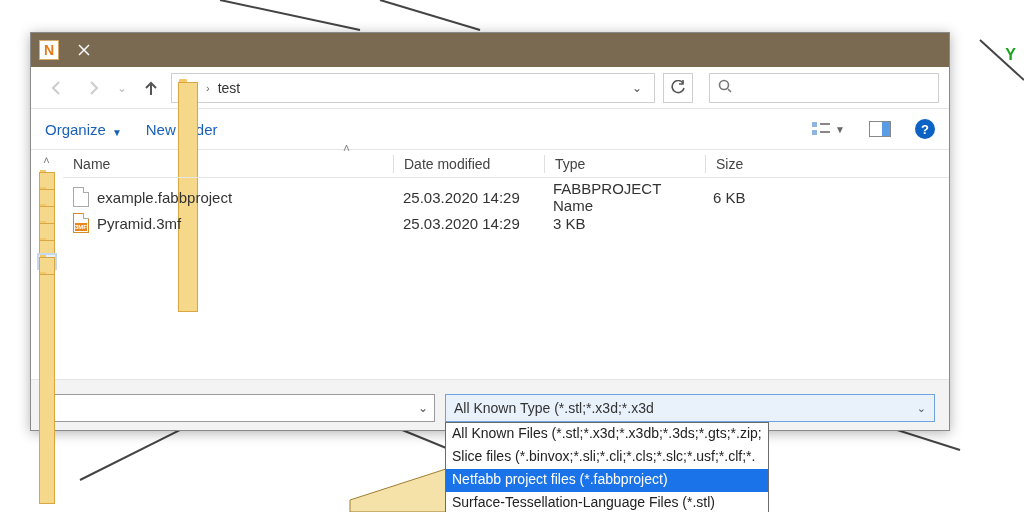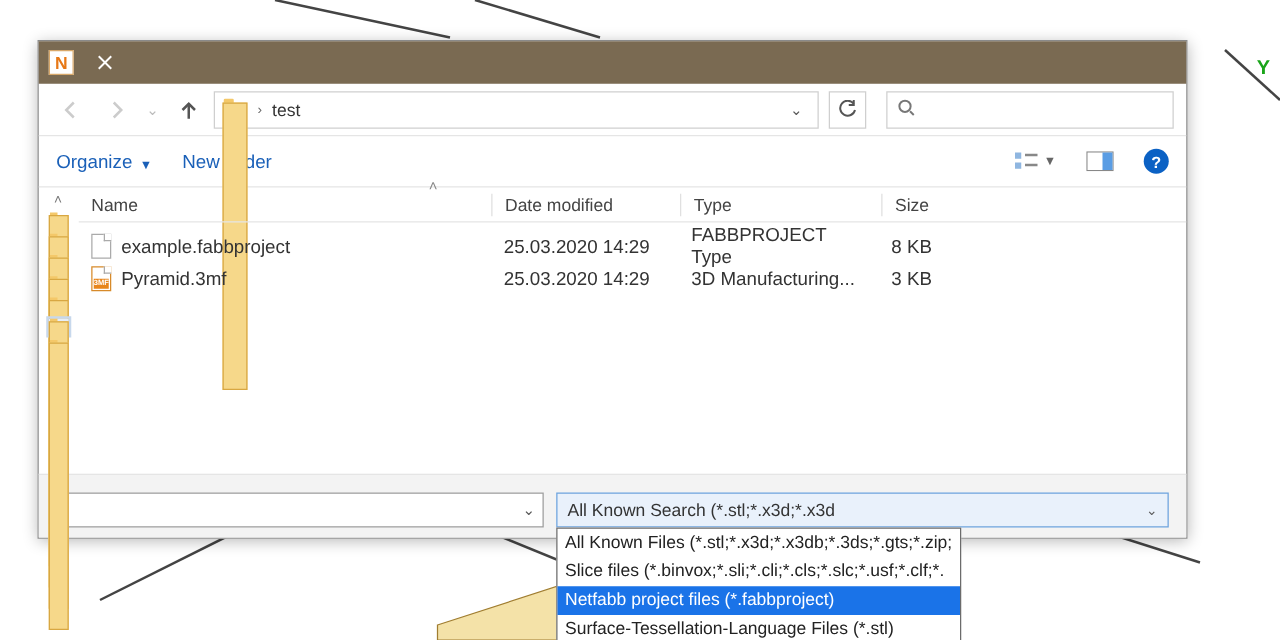--- a/index.html
+++ b/index.html
@@ -286,45 +286,44 @@
           <div class="sep"></div>
         <div class="col size">Size</div>
       </div>
       <div class="rows" id="rows">
           <div class="row">
             <div class="c name">
               <span class="fileicon"></span>
               <span>example.fabbproject</span>
             </div>
             <div class="c date">25.03.2020 14:29</div>
-            <div class="c type">FABBPROJECT Type</div>
-            <div class="c size">8 KB</div>
+            <div class="c type">FABBPROJECT Name</div>
+            <div class="c size">6 KB</div>
           </div>
           <div class="row">
             <div class="c name">
               <span class="fileicon mf">
                 <span class="badge">3MF</span>
               </span>
               <span>Pyramid.3mf</span>
             </div>
             <div class="c date">25.03.2020 14:29</div>
-            <div class="c type">3D Manufacturing...</div>
             <div class="c size">3 KB</div>
           </div>
         </div>
     </div>
   </div>
 
   <div class="footer">
     <div class="fname">
       <span class="dd">⌄</span>
     </div>
     <div class="filtergroup">
       <div class="filterbtn">
-        <span>All Known Search (*.stl;*.x3d;*.x3d</span>
+        <span>All Known Type (*.stl;*.x3d;*.x3d</span>
         <span class="dd">⌄</span>
       </div>
       <div class="filterlist" id="filterlist">
           <div class="opt">All Known Files (*.stl;*.x3d;*.x3db;*.3ds;*.gts;*.zip;</div>
           <div class="opt">Slice files (*.binvox;*.sli;*.cli;*.cls;*.slc;*.usf;*.clf;*.</div>
           <div class="opt sel">Netfabb project files (*.fabbproject)</div>
           <div class="opt">Surface-Tessellation-Language Files (*.stl)</div>
           <div class="opt">Extensible 3D ASCII-Files (*.x3d)</div>
         </div>
     </div>

